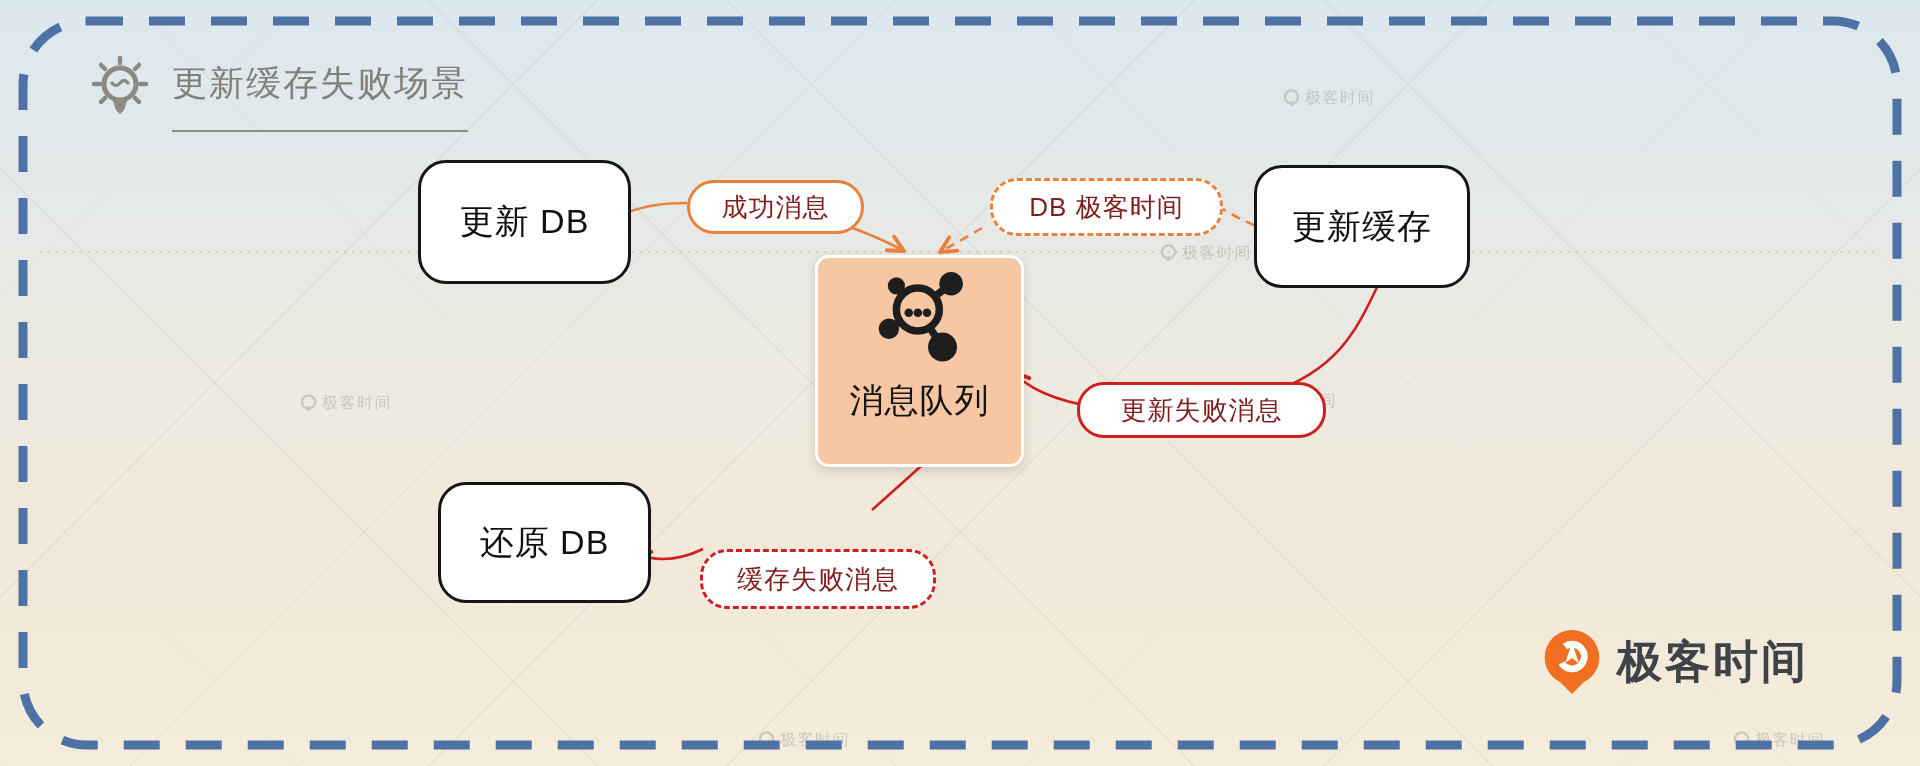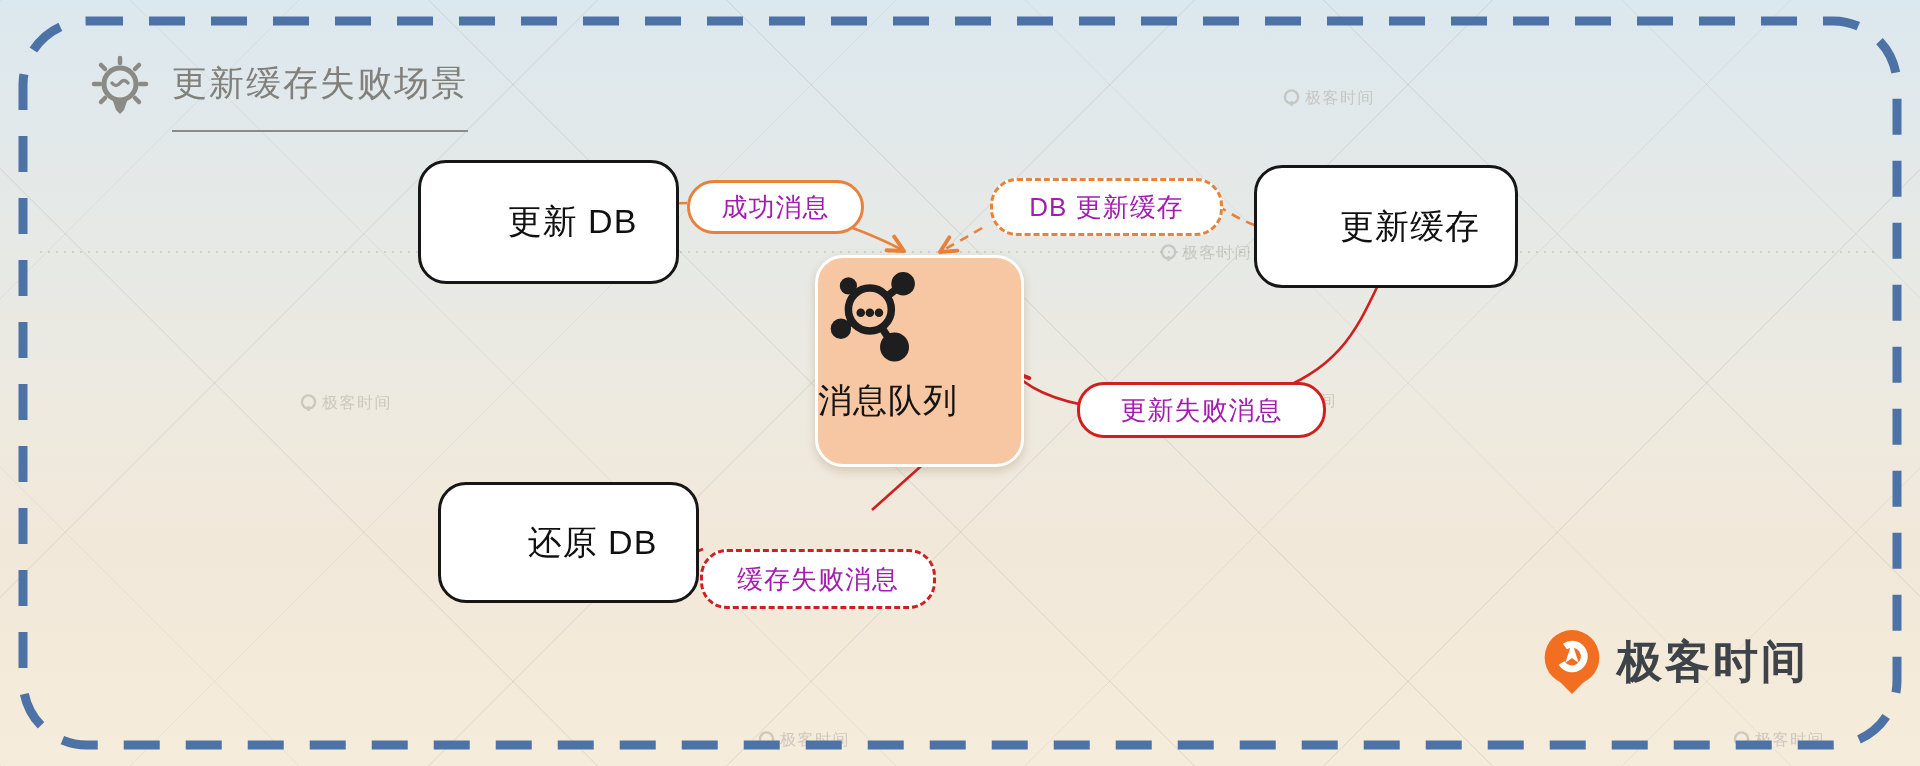--- a/index.html
+++ b/index.html
@@ -15,33 +15,33 @@
   .title{
     position:absolute;left:172px;top:60px;z-index:4;
     font-size:35px;color:#81807a;letter-spacing:2px;
     padding-bottom:23px;border-bottom:2.5px solid #8b8a84;
   }
   .bulb{position:absolute;left:86px;top:52px;z-index:4;}
   
   .node{
     position:absolute;z-index:4;background:#ffffff;border:3.5px solid #161616;
     border-radius:28px;display:flex;align-items:center;justify-content:center;
-    font-size:34px;color:#101010;letter-spacing:1px;padding-left:48px;
+    font-size:34px;color:#101010;letter-spacing:1px;
   }
   .mq{
     position:absolute;z-index:4;background:#f7c7a4;border:3px solid #ffffff;
-    border-radius:28px;display:flex;flex-direction:column;
+    border-radius:14px;display:flex;flex-direction:column;align-items:center;
     justify-content:flex-start;box-shadow:0 4px 10px rgba(120,80,40,.22);
   }
   .mq-label{font-size:34px;color:#141414;margin-top:2px;letter-spacing:1px;}
   
   .pill{
     position:absolute;z-index:4;background:#ffffff;border-radius:27px;
     display:flex;align-items:center;justify-content:center;
-    font-size:26px;color:#a21caf;letter-spacing:1px;
+    font-size:26px;color:#7f1d1d;letter-spacing:1px;
   }
   .p-orange-solid{border:3px solid #e8813a;}
   .p-orange-dash{border:3px dashed #e8813a;}
   .p-red-solid{border:3px solid #cf1f1f;font-family:Liberation Serif, serif;}
   .p-red-dash{border:3px dashed #cf1f1f;margin-top:41px;}
   
   #overlay{position:absolute;left:0;top:0;z-index:2;}
   
   .wm{
     position:absolute;z-index:1;display:flex;align-items:center;gap:5px;
@@ -160,21 +160,21 @@
       <circle cx="48" cy="48" r="20" fill="#f7c7a4" stroke="#1e1e1e" stroke-width="7"></circle>
       <circle cx="39.5" cy="51" r="4" fill="#1e1e1e"></circle>
       <circle cx="48" cy="51" r="4" fill="#1e1e1e"></circle>
       <circle cx="56.5" cy="51" r="4" fill="#1e1e1e"></circle>
     </svg>
     <div class="mq-label">消息队列</div>
   </div>
 
   <div class="pill p-orange-solid" style="left:687px;top:180px;width:171px;height:48px;">成功消息</div>
 
-  <div class="pill p-orange-dash" style="left:990px;top:178px;width:227px;height:52px;">DB 更新缓存</div>
+  <div class="pill p-orange-dash" style="left:990px;top:178px;width:227px;height:52px;">DB 极客时间</div>
 
   <div class="pill p-red-solid" style="left:1077px;top:382px;width:243px;height:50px;">更新失败消息</div>
 
   <div class="pill p-red-dash" style="left:700px;top:508px;width:230px;height:54px;">缓存失败消息</div>
 
   <div class="logo">
     <svg width="62" height="68" viewBox="0 0 68 74">
       <circle cx="34" cy="32" r="30" fill="#f26f21"></circle>
       <path d="M16 54 L34 72 L52 54 Z" fill="#f26f21"></path>
       <circle cx="34" cy="31" r="13.5" fill="none" stroke="#ffffff" stroke-width="7.5" stroke-dasharray="64 21" transform="rotate(-125 34 31)"></circle>

